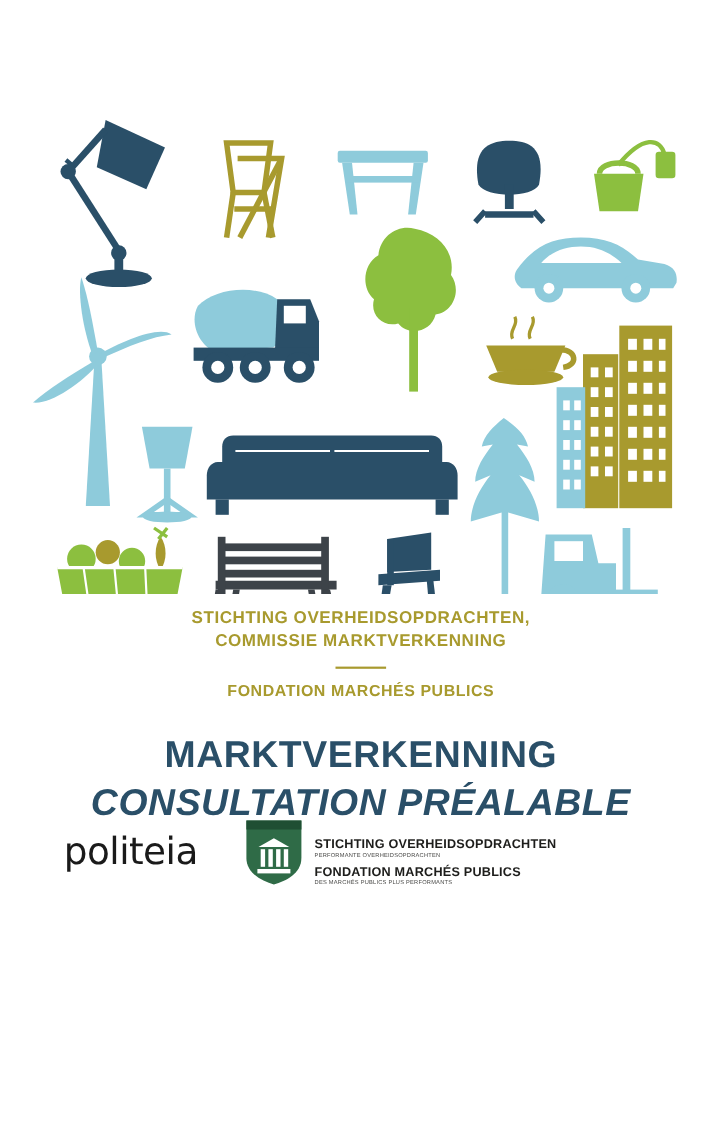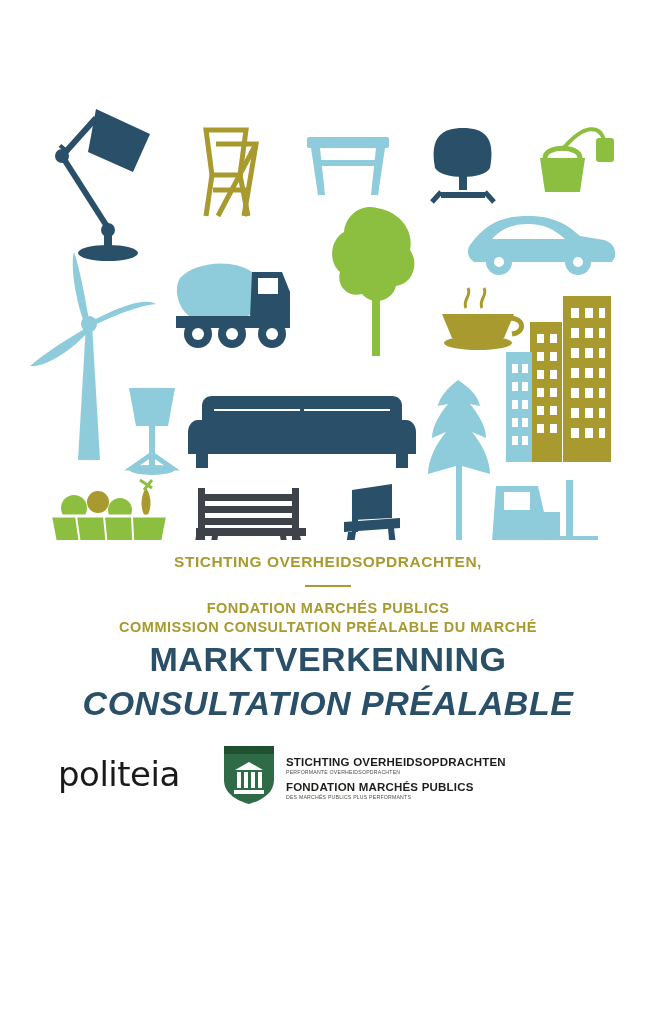--- a/index.html
+++ b/index.html
@@ -54,20 +54,21 @@
     font-size: 14.5px;
     text-transform: uppercase;
   }
   .rule {
     width: 46px;
     height: 2px;
     background: #a89a2e;
     margin: 12px auto 12px auto;
   }
   .main-title {
+    margin-top: 26px;
     color: #2a4f68;
     font-weight: bold;
     font-size: 34px;
     letter-spacing: 0.5px;
     line-height: 1.28;
     text-transform: uppercase;
   }
   .main-title .line2 { display: block; font-style: italic; }
   .main-title .line3 { display: block; }
 
@@ -88,21 +89,21 @@
     font-size: 34px;
     color: #1a1a1a;
     letter-spacing: -0.5px;
     font-weight: 500;
   }
   .found-logo {
     position: absolute;
     left: 222px;
     top: 0px;
     display: flex;
-    align-items: center;
+    align-items: flex-end;
   }
   .shield { width: 54px; height: 62px; flex: none; }
   .found-text {
     margin-left: 10px;
     padding-top: 6px;
   }
   .found-text .l1 {
     font-size: 11.5px;
     font-weight: bold;
     color: #1d1d1b;
@@ -338,27 +339,27 @@
         <circle cx="550" cy="508" r="11"></circle>
         <circle cx="550" cy="508" r="4" fill="#ffffff"></circle>
       </g>
 
     </svg>
   </div>
 
   <div class="titles">
     <div class="org-nl">
       <div>STICHTING OVERHEIDSOPDRACHTEN,</div>
+      <div>COMMISSIE MARKTVERKENNING</div>
     </div>
 
     <div class="rule"></div>
 
     <div class="org-fr">
       <div>FONDATION MARCHÉS PUBLICS</div>
-      <div>COMMISSION CONSULTATION PRÉALABLE DU MARCHÉ</div>
     </div>
 
     <div class="main-title">
       <span class="line1">MARKTVERKENNING</span>
       <span class="line2">CONSULTATION PRÉALABLE</span>
     </div>
   </div>
 
   <div class="footer">
     <div class="politeia">politeia</div>

